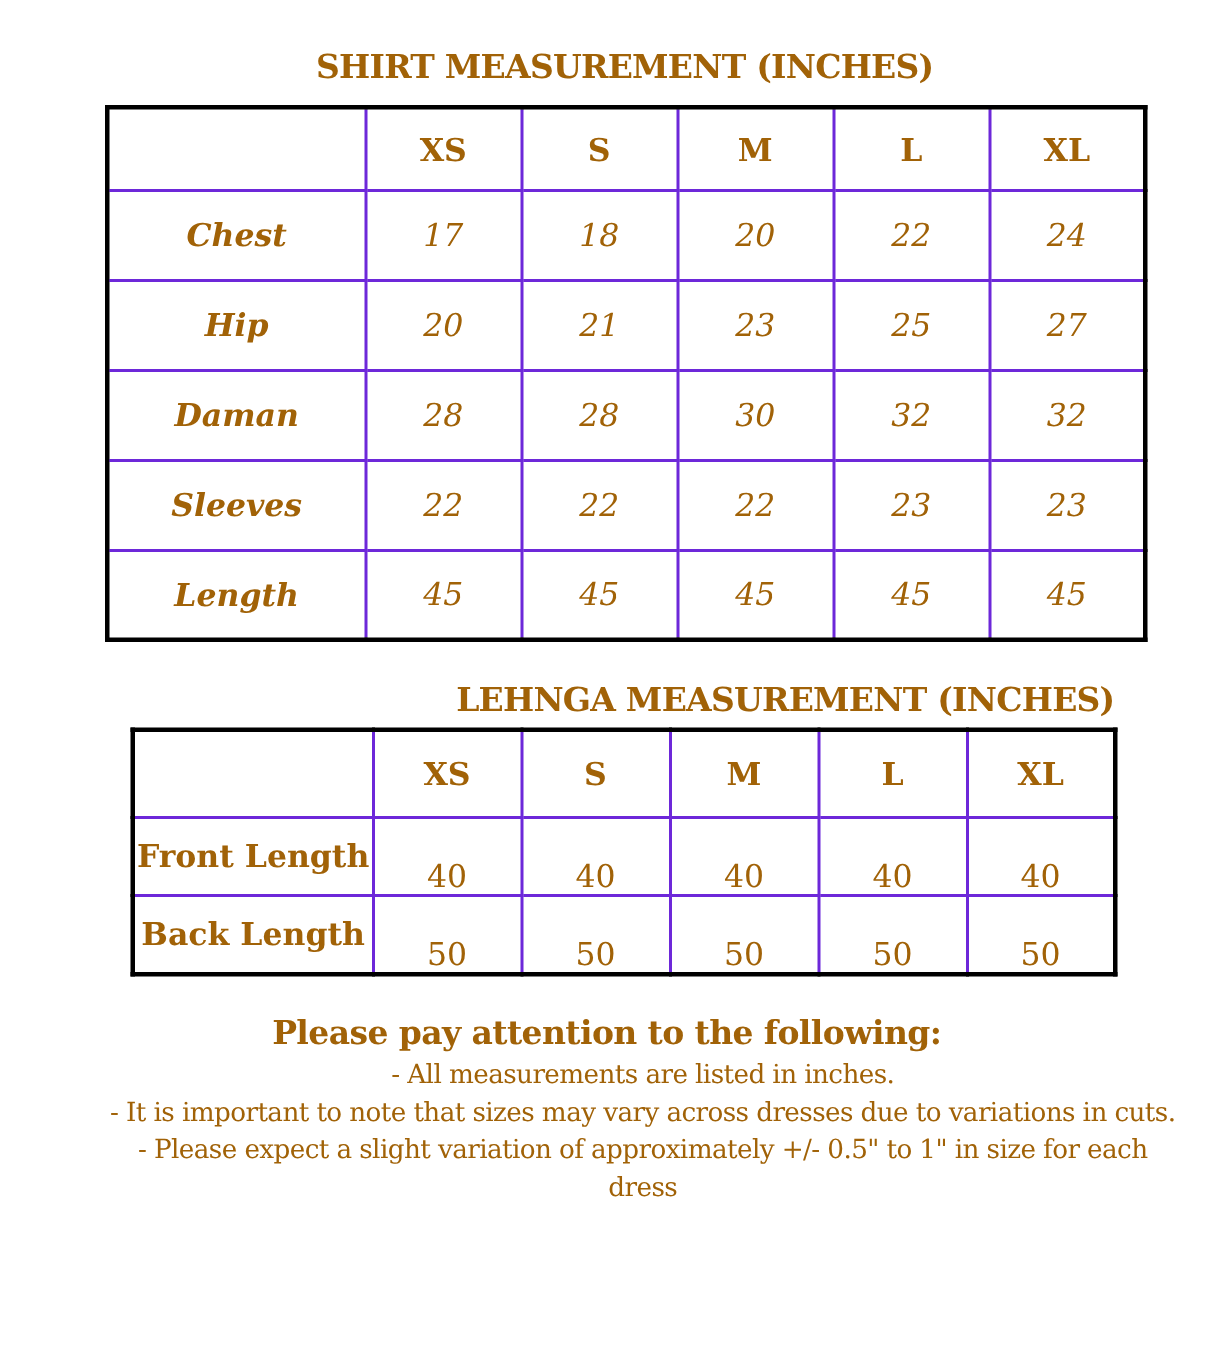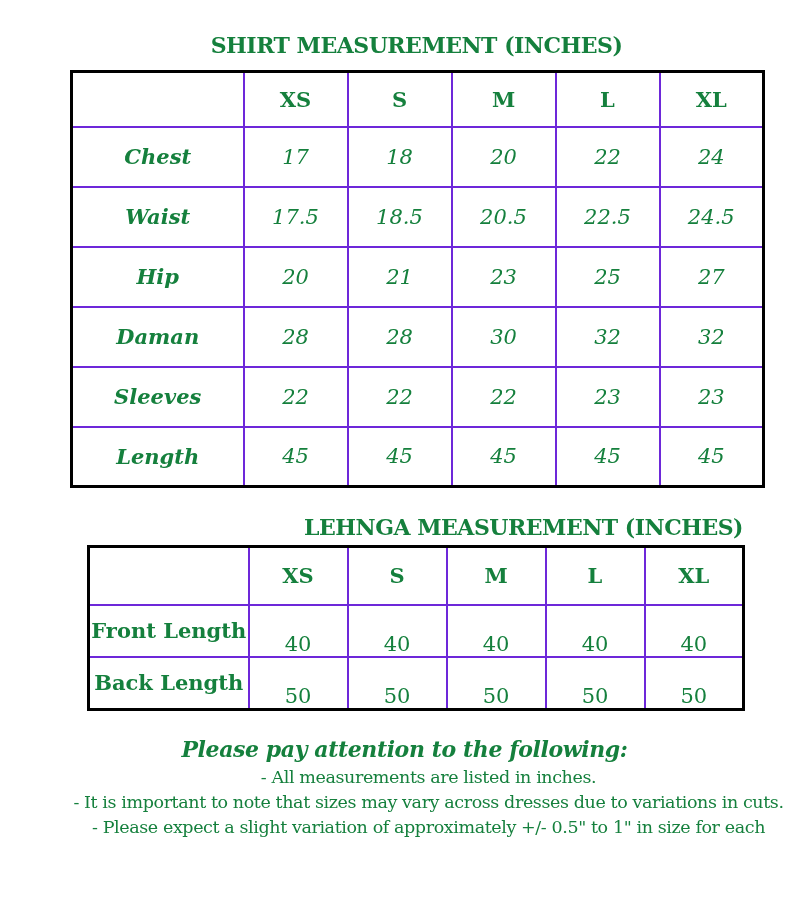--- a/index.html
+++ b/index.html
@@ -5,21 +5,21 @@
   html, body {
     margin: 0;
     padding: 0;
     background: #ffffff;
   }
   .page {
     position: relative;
     width: 809px;
     height: 837px;
     background: #ffffff;
-    color: #15803d;
+    color: #a16207;
     font-family: "DejaVu Serif", serif;
     overflow: hidden;
   }
   .sec-title {
     font-weight: bold;
     font-size: 22px;
     letter-spacing: -0.5px;
     text-align: center;
     line-height: 26px;
   }
@@ -76,21 +76,20 @@
   .notes {
     margin-top: 24px;
     text-align: center;
   }
   .notes-heading {
     font-weight: bold;
     font-size: 22px;
     letter-spacing: -0.4px;
     line-height: 28px;
     margin-bottom: 2px;
-    font-style: italic;
   }
   .notes-items div {
     font-size: 17.5px;
     letter-spacing: -0.4px;
     line-height: 25px;
     white-space: nowrap;
     padding-left: 48px;
   }
   .notes-items div:nth-child(3) {
     white-space: normal;
@@ -125,28 +124,20 @@
       </tr>
       <tr class="datarow">
         <td class="rowlabel">Chest</td>
         <td class="val">17</td>
         <td class="val">18</td>
         <td class="val">20</td>
         <td class="val">22</td>
         <td class="val">24</td>
       </tr>
       <tr class="datarow">
-        <td class="rowlabel">Waist</td>
-        <td class="val">17.5</td>
-        <td class="val">18.5</td>
-        <td class="val">20.5</td>
-        <td class="val">22.5</td>
-        <td class="val">24.5</td>
-      </tr>
-      <tr class="datarow">
         <td class="rowlabel">Hip</td>
         <td class="val">20</td>
         <td class="val">21</td>
         <td class="val">23</td>
         <td class="val">25</td>
         <td class="val">27</td>
       </tr>
       <tr class="datarow">
         <td class="rowlabel">Daman</td>
         <td class="val">28</td>

